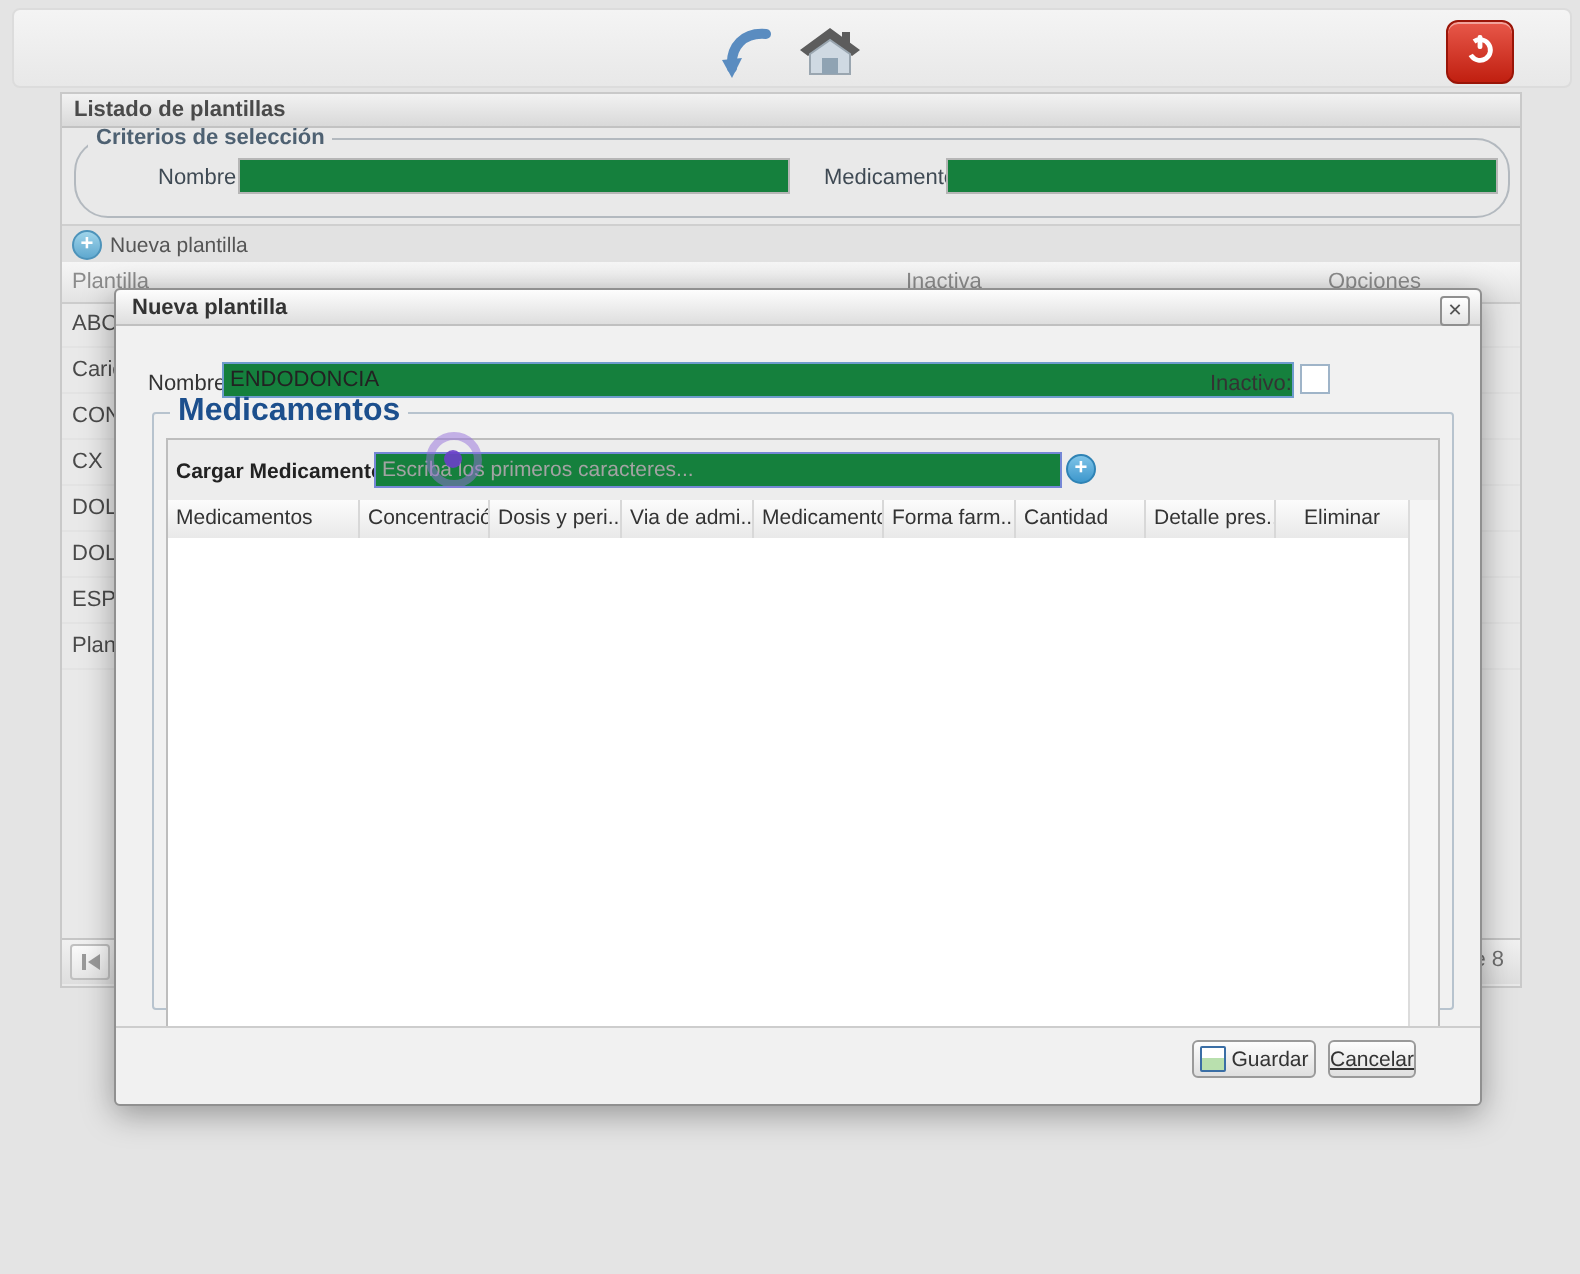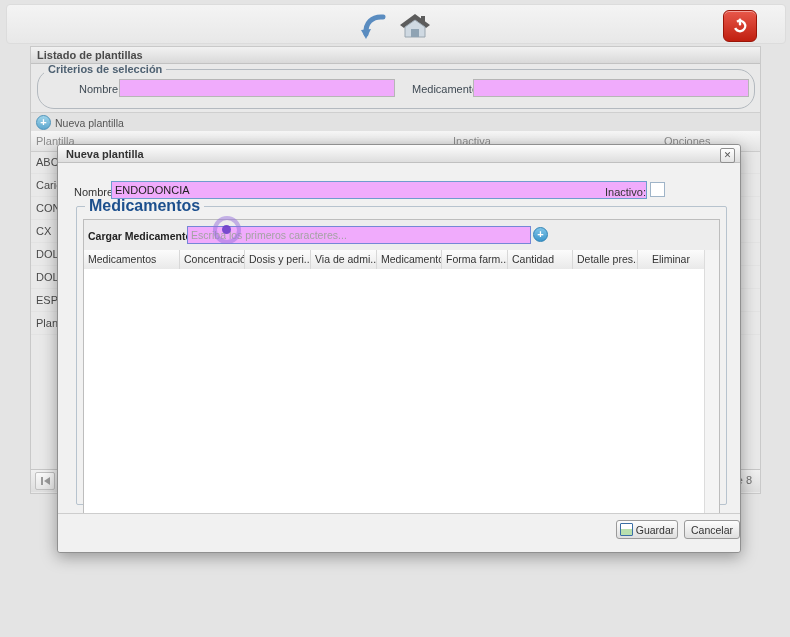--- a/index.html
+++ b/index.html
@@ -17,21 +17,21 @@
 
   
   .page{position:absolute;left:30px;top:46px;width:729px;height:446px;background:#e9e9e9;border:1px solid #c9c9c9;}
   .page-titlebar{position:absolute;left:0;top:0;width:100%;height:17px;
     background:linear-gradient(#f2f2f2,#d9d9d9);border-bottom:1px solid #c2c2c2;
     font-weight:bold;color:#4a4a4a;line-height:17px;padding-left:6px;box-sizing:border-box;}
   fieldset{margin:0;padding:0;border:1px solid #b3b9bf;border-radius:2px;}
   .criteria{position:absolute;left:6px;top:16px;width:716px;height:44px;background:#e9e9e9;border-radius:17px;}
   .criteria legend{margin-left:6px;padding:0 4px;font-weight:bold;color:#4e6172;font-size:11px;}
   .lbl{color:#3f4a54;}
-  .tb{height:16px;border:1px solid #b6b6b6;background:#f0abfc;font-family:"Liberation Sans",sans-serif;font-size:11px;color:#222;padding:0 3px;}
+  .tb{height:16px;border:1px solid #b6b6b6;background:#15803d;font-family:"Liberation Sans",sans-serif;font-size:11px;color:#222;padding:0 3px;}
   .crit-nombre-lbl{position:absolute;left:48px;top:36px;}
   .crit-nombre-input{position:absolute;left:88px;top:32px;width:268px;}
   .crit-med-lbl{position:absolute;left:381px;top:36px;}
   .crit-med-input{position:absolute;left:442px;top:32px;width:268px;}
 
   .actionbar{position:absolute;left:0;top:65px;width:729px;height:19px;background:#e2e2e2;
     border-top:1px solid #cfcfcf;border-bottom:1px solid #cfcfcf;display:flex;align-items:center;}
   .add-circle{width:13px;height:13px;border-radius:50%;background:linear-gradient(#9fd4ea,#5fa8cf);
     border:1px solid #4d93ba;color:#fff;font-weight:bold;font-size:11px;line-height:12px;text-align:center;margin:0 4px 0 5px;}
   .action-label{color:#555;font-size:10.5px;}
@@ -77,23 +77,23 @@
   .meds-header{position:absolute;left:0;top:30px;width:100%;height:19px;display:flex;
     background:linear-gradient(#fcfcfc,#e9e9e9);border-bottom:1px solid #c9c9c9;color:#333;font-size:10.5px;}
   .meds-header .hc{border-right:1px solid #d8d8d8;box-sizing:border-box;padding:3px 0 0 4px;white-space:nowrap;overflow:hidden;}
   .meds-body{position:absolute;left:0;top:49px;width:100%;height:244px;background:#fff;}
   .vscroll-strip{position:absolute;right:0;top:30px;width:14px;height:263px;background:#f4f4f4;border-left:1px solid #dcdcdc;}
 
   .modal-footer{position:absolute;left:0;top:368px;width:100%;height:38px;border-top:1px solid #cdcdcd;
     background:#f1f1f1;border-radius:0 0 3px 3px;}
   .btn{position:absolute;top:6px;height:19px;border:1px solid #9a9a9a;border-radius:3px;
     background:linear-gradient(#fdfdfd,#dfdfdf);display:flex;align-items:center;justify-content:center;
-    font-size:10.5px;color:#333;cursor:pointer;box-sizing:border-box;margin-left:20px;}
+    font-size:10.5px;color:#333;cursor:pointer;box-sizing:border-box;}
   .btn-guardar{left:538px;width:62px;gap:3px;}
-  .btn-cancelar{left:606px;width:56px;}
+  .btn-cancelar{left:606px;width:44px;text-decoration:underline;}
   .floppy{width:11px;height:11px;border:1.5px solid #3a6ea5;border-radius:1px;
     background:linear-gradient(#ffffff 0 45%,#b9e0ae 45% 100%);}
 
   
   .click-ring{position:absolute;left:213px;top:216px;width:28px;height:28px;border-radius:50%;
     border:4px solid rgba(150,112,219,.5);box-sizing:border-box;z-index:20;}
   .click-dot{position:absolute;left:222px;top:225px;width:9px;height:9px;border-radius:50%;
     background:#6b3fc9;opacity:.9;z-index:21;}
 </style>
 </head>

